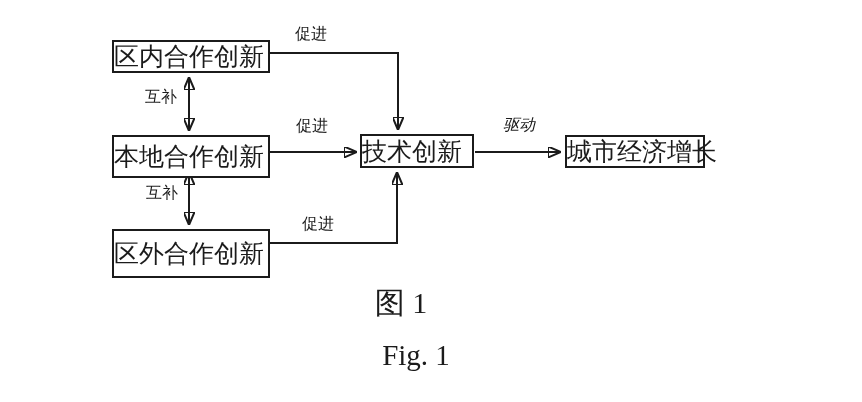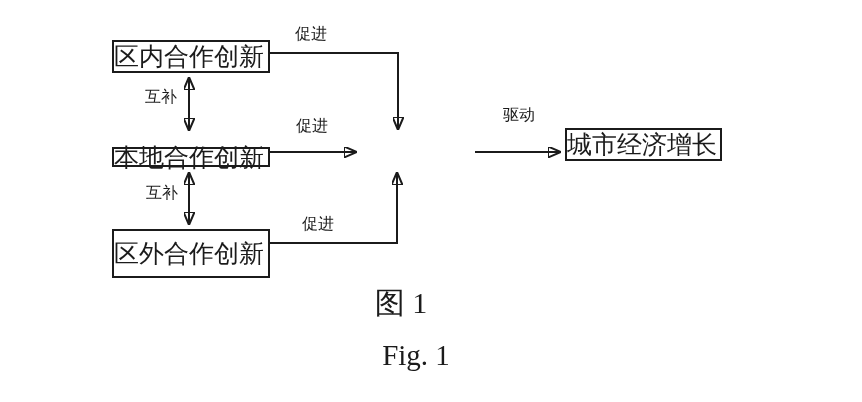--- a/index.html
+++ b/index.html
@@ -34,35 +34,35 @@
     border: 2px solid #1b1b1b;
     display: flex;
     align-items: center;
     justify-content: flex-start;
     font-size: 25px;
     line-height: 1;
     white-space: nowrap;
     background: #ffffff;
   }
   .node-intra  { left: 112px; top: 40px;  width: 158px; height: 33px; }
-  .node-local  { left: 112px; top: 135px; width: 158px; height: 20px; margin-top: 12px; }
+  .node-local  { left: 112px; top: 135px; width: 158px; height: 43px; }
   .node-extra  { left: 112px; top: 229px; width: 158px; height: 49px; }
   .node-tech   { left: 360px; top: 134px; width: 114px; height: 34px; }
-  .node-growth { left: 565px; top: 128px; width: 157px; height: 33px; }
+  .node-growth { left: 565px; top: 135px; width: 140px; height: 33px; }
   .edge-label {
     position: absolute;
     transform: translateX(-50%);
     font-size: 16px;
     line-height: 1;
     white-space: nowrap;
   }
   .lbl-promote-top    { left: 311px; top: 26px;  }
   .lbl-promote-middle { left: 312px; top: 118px; }
   .lbl-promote-bottom { left: 318px; top: 216px; }
-  .lbl-drive          { left: 519px; top: 107px; }
+  .lbl-drive          { left: 519px; top: 117px; font-style: italic; }
   .lbl-comp-upper     { left: 161px; top: 89px;  }
   .lbl-comp-lower     { left: 162px; top: 185px; }
   .caption {
     position: absolute;
     transform: translateX(-50%);
     display: flex;
     align-items: flex-end;
     white-space: nowrap;
     line-height: 1;
   }
@@ -104,20 +104,23 @@
 
   <div class="node node-intra">
     <span>区内合作创新</span>
   </div>
   <div class="node node-local">
     <span>本地合作创新</span>
   </div>
   <div class="node node-extra">
     <span>区外合作创新</span>
   </div>
+  <div class="node node-tech">
+    <span>技术创新</span>
+  </div>
   <div class="node node-growth">
     <span>城市经济增长</span>
   </div>
 
   <div class="edge-label lbl-promote-top">促进</div>
   <div class="edge-label lbl-promote-middle">促进</div>
   <div class="edge-label lbl-promote-bottom">促进</div>
   <div class="edge-label lbl-drive">驱动</div>
   <div class="edge-label lbl-comp-upper">互补</div>
   <div class="edge-label lbl-comp-lower">互补</div>

